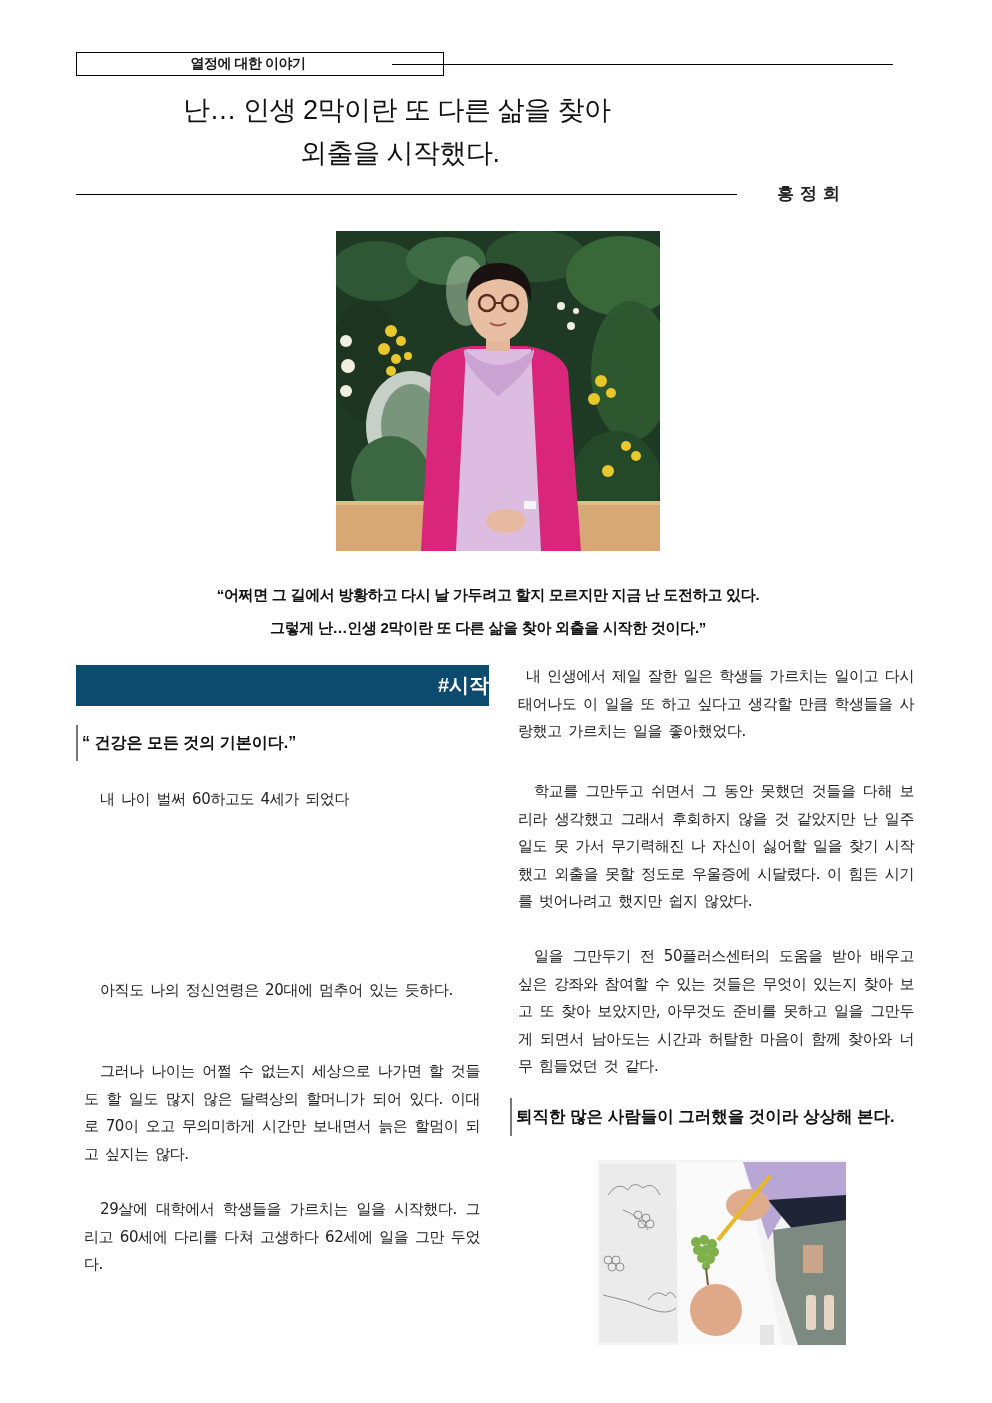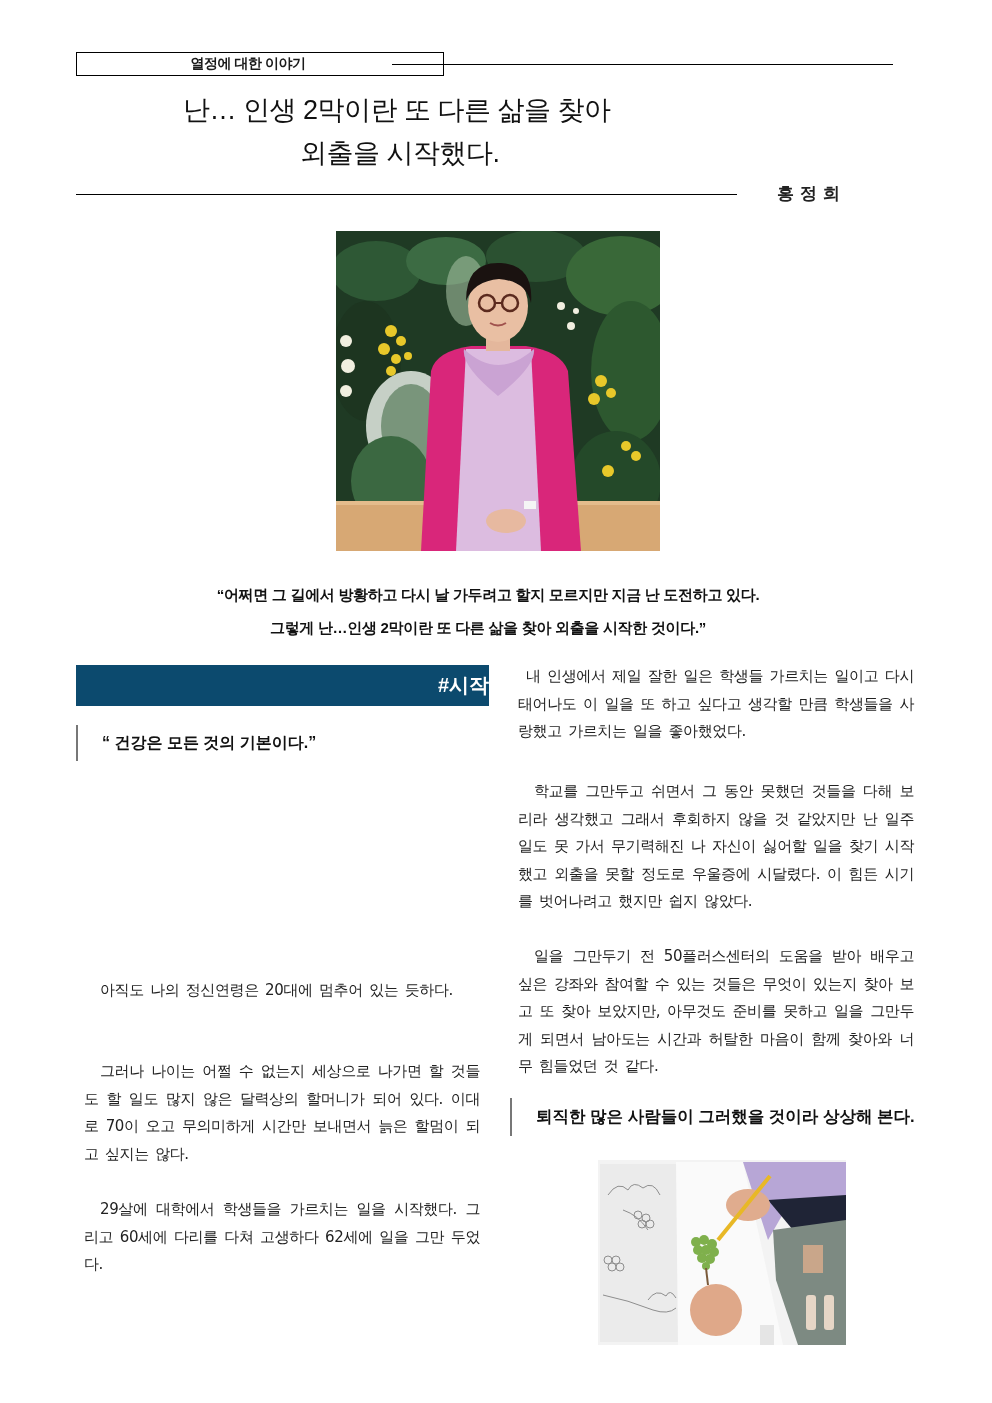--- a/index.html
+++ b/index.html
@@ -57,21 +57,21 @@
     .banner {
       left: 76px; top: 665px; width: 413px; height: 41px;
       background: #0c4a6e; color: #fff;
       font-size: 20px; font-weight: bold;
       display: flex; align-items: center; padding-left: 0; box-sizing: border-box;
       font-family: "Liberation Sans", "DejaVu Sans", sans-serif;
       justify-content: flex-end;
     }
     .subhead {
       left: 76px; top: 725px; height: 36px;
-      border-left: 2px solid #777; padding-left: 24px;
+      border-left: 2px solid #777; padding-left: 4px;
       display: flex; align-items: center;
       font-size: 16px; font-weight: bold; color: #111;
       font-family: "Liberation Sans", "DejaVu Sans", sans-serif;
       justify-content: center;
     }
     .subhead-right { left: 510px; top: 1098px; height: 38px; font-size: 16.5px; }
 
     .para {
       font-family: "DejaVu Sans", "Liberation Sans", sans-serif;
       font-size: 15px; line-height: 27.5px; color: #222;
@@ -182,20 +182,21 @@
 
 <div class="abs banner">
   <span>#시작</span>
 </div>
 
 <div class="abs subhead">
   <span>“ 건강은 모든 것의 기본이다.”</span>
 </div>
 
 <div class="abs para left-col p-l1">
+  <div><span class="indent"></span><span>내 나이 벌써 60하고도 4세가 되었다</span></div>
 </div>
 
 <div class="abs para left-col p-l2">
   <span class="indent"></span><span>아직도 나의 정신연령은 20대에 멈추어 있는 듯하다.</span>
 </div>
 
 <div class="abs para left-col p-l3">
   <span class="indent"></span><span>그러나 나이는 어쩔 수 없는지 세상으로 나가면 할 것들도 할 일도 많지 않은 달력상의 할머니가 되어 있다. 이대로 70이 오고 무의미하게 시간만 보내면서 늙은 할멈이 되고 싶지는 않다.</span>
 </div>
 

